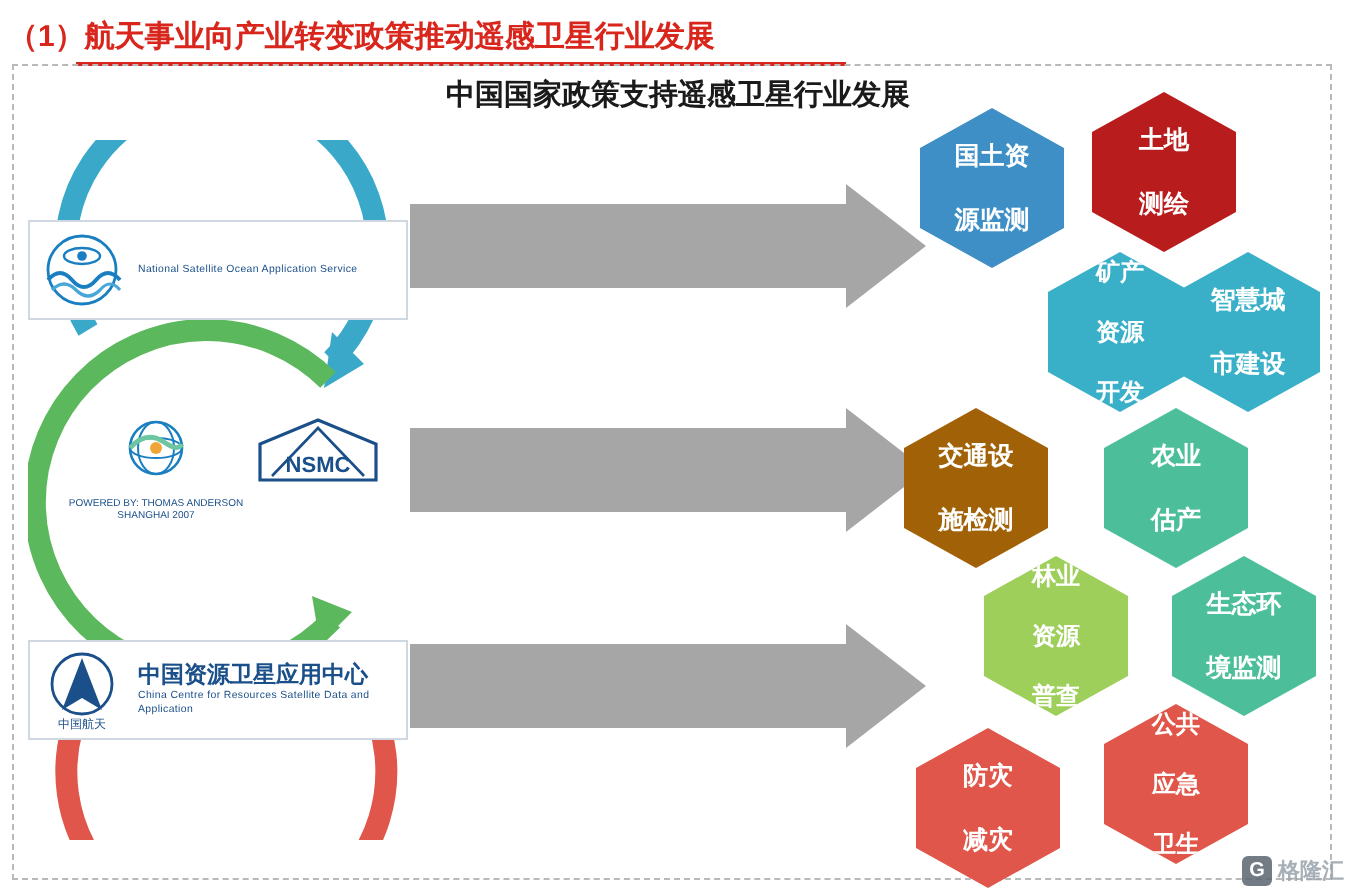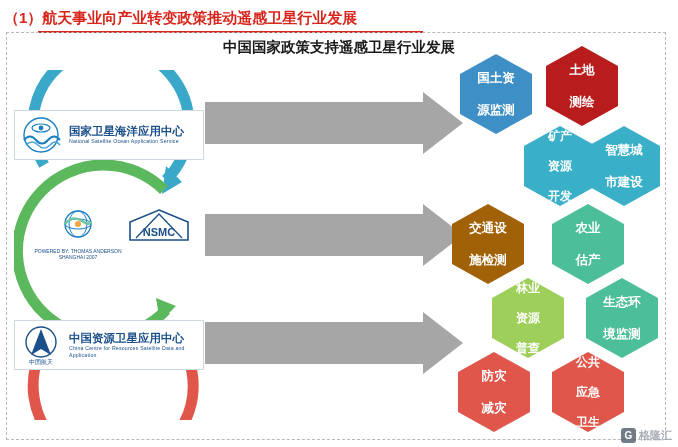--- a/index.html
+++ b/index.html
@@ -81,21 +81,20 @@
   <div class="logo-mark">
     <svg width="46" height="38" viewBox="0 0 46 38">
       <circle cx="23" cy="19" r="17" fill="none" stroke="#1a7fc1" stroke-width="1.4"></circle>
       <path d="M6 24 q6 -7 12 0 q6 7 12 0 q6 -7 12 0" fill="none" stroke="#1a7fc1" stroke-width="2"></path>
       <path d="M8 29 q6 -6 12 0 q6 6 12 0 q5 -6 10 0" fill="none" stroke="#49a6d8" stroke-width="1.6"></path>
       <ellipse cx="23" cy="12" rx="9" ry="4" fill="none" stroke="#1a7fc1" stroke-width="1.2"></ellipse>
       <circle cx="23" cy="12" r="2.4" fill="#1a7fc1"></circle>
     </svg>
   </div>
   <div class="logo-txt">
-    <div class="cn">国家卫星海洋应用中心</div>
     <div class="en">National Satellite Ocean Application Service</div>
   </div>
 </div>
 
 <div class="logo-card" id="logo2">
   <div class="nsmc-wrap">
     <div style="text-align:center;">
       <svg width="44" height="36" viewBox="0 0 44 36">
         <circle cx="22" cy="16" r="13" fill="none" stroke="#1a7fc1" stroke-width="1.3"></circle>
         <ellipse cx="22" cy="16" rx="13" ry="5" fill="none" stroke="#1a7fc1" stroke-width="1"></ellipse>
@@ -169,21 +168,21 @@
 </div>
 <div class="hex" style="left:552px;top:204px;background:#4cbf9a;">
   <span><span>农业</span><br><span>估产</span></span>
 </div>
 <div class="hex small" style="left:492px;top:278px;background:#9dcf5a;">
   <span><span>林业</span><br><span>资源</span><br><span>普查</span></span>
 </div>
 <div class="hex" style="left:586px;top:278px;background:#4cbf9a;">
   <span><span>生态环</span><br><span>境监测</span></span>
 </div>
-<div class="hex" style="left:458px;top:352px;background:#e0564a;">
+<div class="hex" style="left:458px;top:364px;background:#e0564a;">
   <span><span>防灾</span><br><span>减灾</span></span>
 </div>
 <div class="hex small" style="left:552px;top:352px;background:#e0564a;">
   <span><span>公共</span><br><span>应急</span><br><span>卫生</span></span>
 </div>
 
 <div id="watermark">
   <div class="wm-badge">G</div>
   <div class="wm-txt">格隆汇</div>
 </div>

